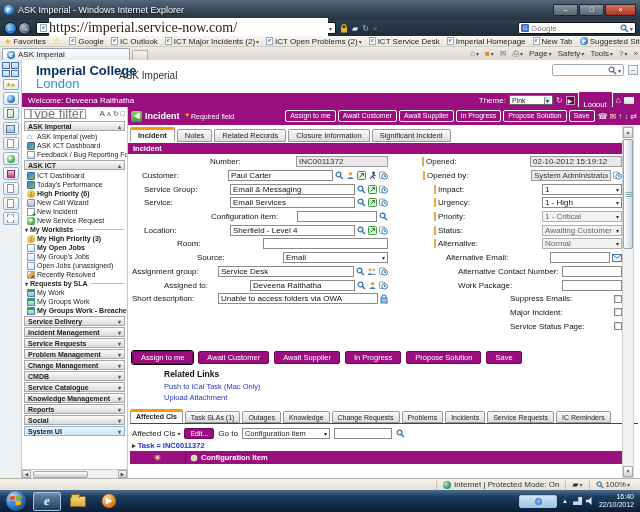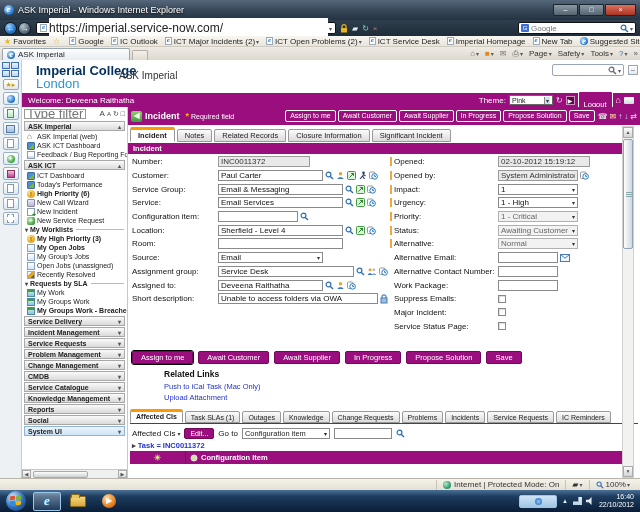--- a/index.html
+++ b/index.html
@@ -19,21 +19,21 @@
     background:linear-gradient(#8b99a6,#55646f); color:#fff; font-size:7px; line-height:10px; text-align:center; margin-left:1px; }
   .winbtn.close { width:31px; background:linear-gradient(#e0705c,#a93425); }
 
   #addrbar { position:absolute; left:0; top:20px; width:640px; height:16px;
     background:linear-gradient(180deg,#2f3f4e,#1f2c38); display:flex; align-items:center; padding:0 4px; }
   .navcirc { width:13px; height:13px; border-radius:7px; border:1px solid #0c1822; color:#fff; font-size:8px; line-height:11px; text-align:center; flex:0 0 auto; }
   .navcirc.back { background:radial-gradient(circle at 35% 30%,#9fd1ff,#2c7cc9 55%,#12508f); }
   .navcirc.fwd  { background:radial-gradient(circle at 35% 30%,#b9c6d1,#5d7181 55%,#34424e); margin-left:1px; }
   .addrfield { flex:0 0 auto; width:300px; height:12px; background:#fff; border:1px solid #111; border-radius:2px;
     display:flex; align-items:center; padding:0 3px; margin-left:5px; }
-  .addrfield .url { font-size:12px; color:#222; flex:1; white-space:nowrap; overflow:hidden; border:none; outline:none; height:20px; font-family:Liberation Sans, sans-serif; }
+  .addrfield .url { font-size:14px; color:#222; flex:1; white-space:nowrap; overflow:hidden; border:none; outline:none; height:20px; font-family:Liberation Serif, serif; }
   .chrome-ico { font-size:8px; color:#dfe8ef; margin-left:4px; }
   .lock-svg, .mag-svg { display:inline-block; vertical-align:middle; }
   .searchbox { margin-left:auto; width:118px; height:12px; background:#fff; border:1px solid #111; border-radius:2px; display:flex; align-items:center; padding:0 2px; }
   .searchbox .engine { width:8px; height:8px; background:#3b6fd4; border-radius:1px; color:#fff; font-size:6px; line-height:8px; text-align:center; flex:0 0 auto; }
   .searchbox input { flex:1; border:none; outline:none; font-size:8px; color:#999; padding:0 2px; min-width:0; font-family:"Liberation Sans",sans-serif; }
 
   #favbar { position:absolute; left:0; top:36px; width:640px; height:11px;
     background:linear-gradient(#f8f6f1,#e9e5dc); border-bottom:1px solid #cfcabf;
     display:flex; align-items:center; padding:0 4px; white-space:nowrap; overflow:hidden; }
   .star { color:#e8b420; font-size:8px; margin-right:2px; }
@@ -161,21 +161,21 @@
 
   .tabs1 { position:absolute; left:2px; top:20px; width:508px; height:15px; display:flex; align-items:flex-end; }
   .ftab { height:13px; background:linear-gradient(#fbfbfb,#dcdcdc); border:1px solid #999; border-radius:2px 2px 0 0; font-size:7.5px; padding:0 7px; line-height:12px; margin-right:2px; color:#222; white-space:nowrap; }
   .ftab.active { height:15px; background:#fff; border-top:3px solid #ff9900; border-bottom:1px solid #fff; font-weight:bold; line-height:11px; }
 
   .sec-header { position:absolute; left:0; top:36px; width:494px; height:11px; background:#9a0e7d; color:#fff; font-size:7.5px; font-weight:bold; line-height:11px; padding:0 5px; }
 
   .form-area { position:absolute; left:0; top:48px; width:494px; height:196px; }
   .fcol-l { position:absolute; left:4px; top:0; width:256px; }
   .fcol-r { position:absolute; left:262px; top:0; width:232px; }
-  .frow { height:13.7px; display:flex; align-items:center; }
+  .frow { height:13.7px; display:flex; align-items:center;justify-content:flex-end; }
   .flabel { width:86px; flex:0 0 auto; font-size:8px; color:#111; }
   .flabel-r { width:104px; flex:0 0 auto; font-size:8px; color:#111; }
   .reqbar { width:2px; height:9px; background:#f0a83c; margin-right:2px; flex:0 0 auto; }
   .noreq { width:4px; flex:0 0 auto; }
   .fin { height:11px; border:1px solid #8a8a8a; font-size:8px; padding:0 2px; color:#111; background:#fff; font-family:"Liberation Sans",sans-serif; }
   .fin.ro { background:#e9e9e9; border-color:#9a9a9a; color:#333; }
   .w92{width:92px;} .w105{width:105px;} .w125{width:125px;} .w80{width:80px;} .w160{width:160px;} .w192{width:192px;} .w60{width:60px;}
   .fsel { height:11px; border:1px solid #8a8a8a; background:#fff; display:flex; align-items:center; font-size:8px; padding:0 2px; color:#111; }
   .fsel .fsel-a { margin-left:auto; font-size:6px; color:#333; }
   .fsel.dis { background:#f2f2f2; color:#666; border-color:#b0b0b0; }

